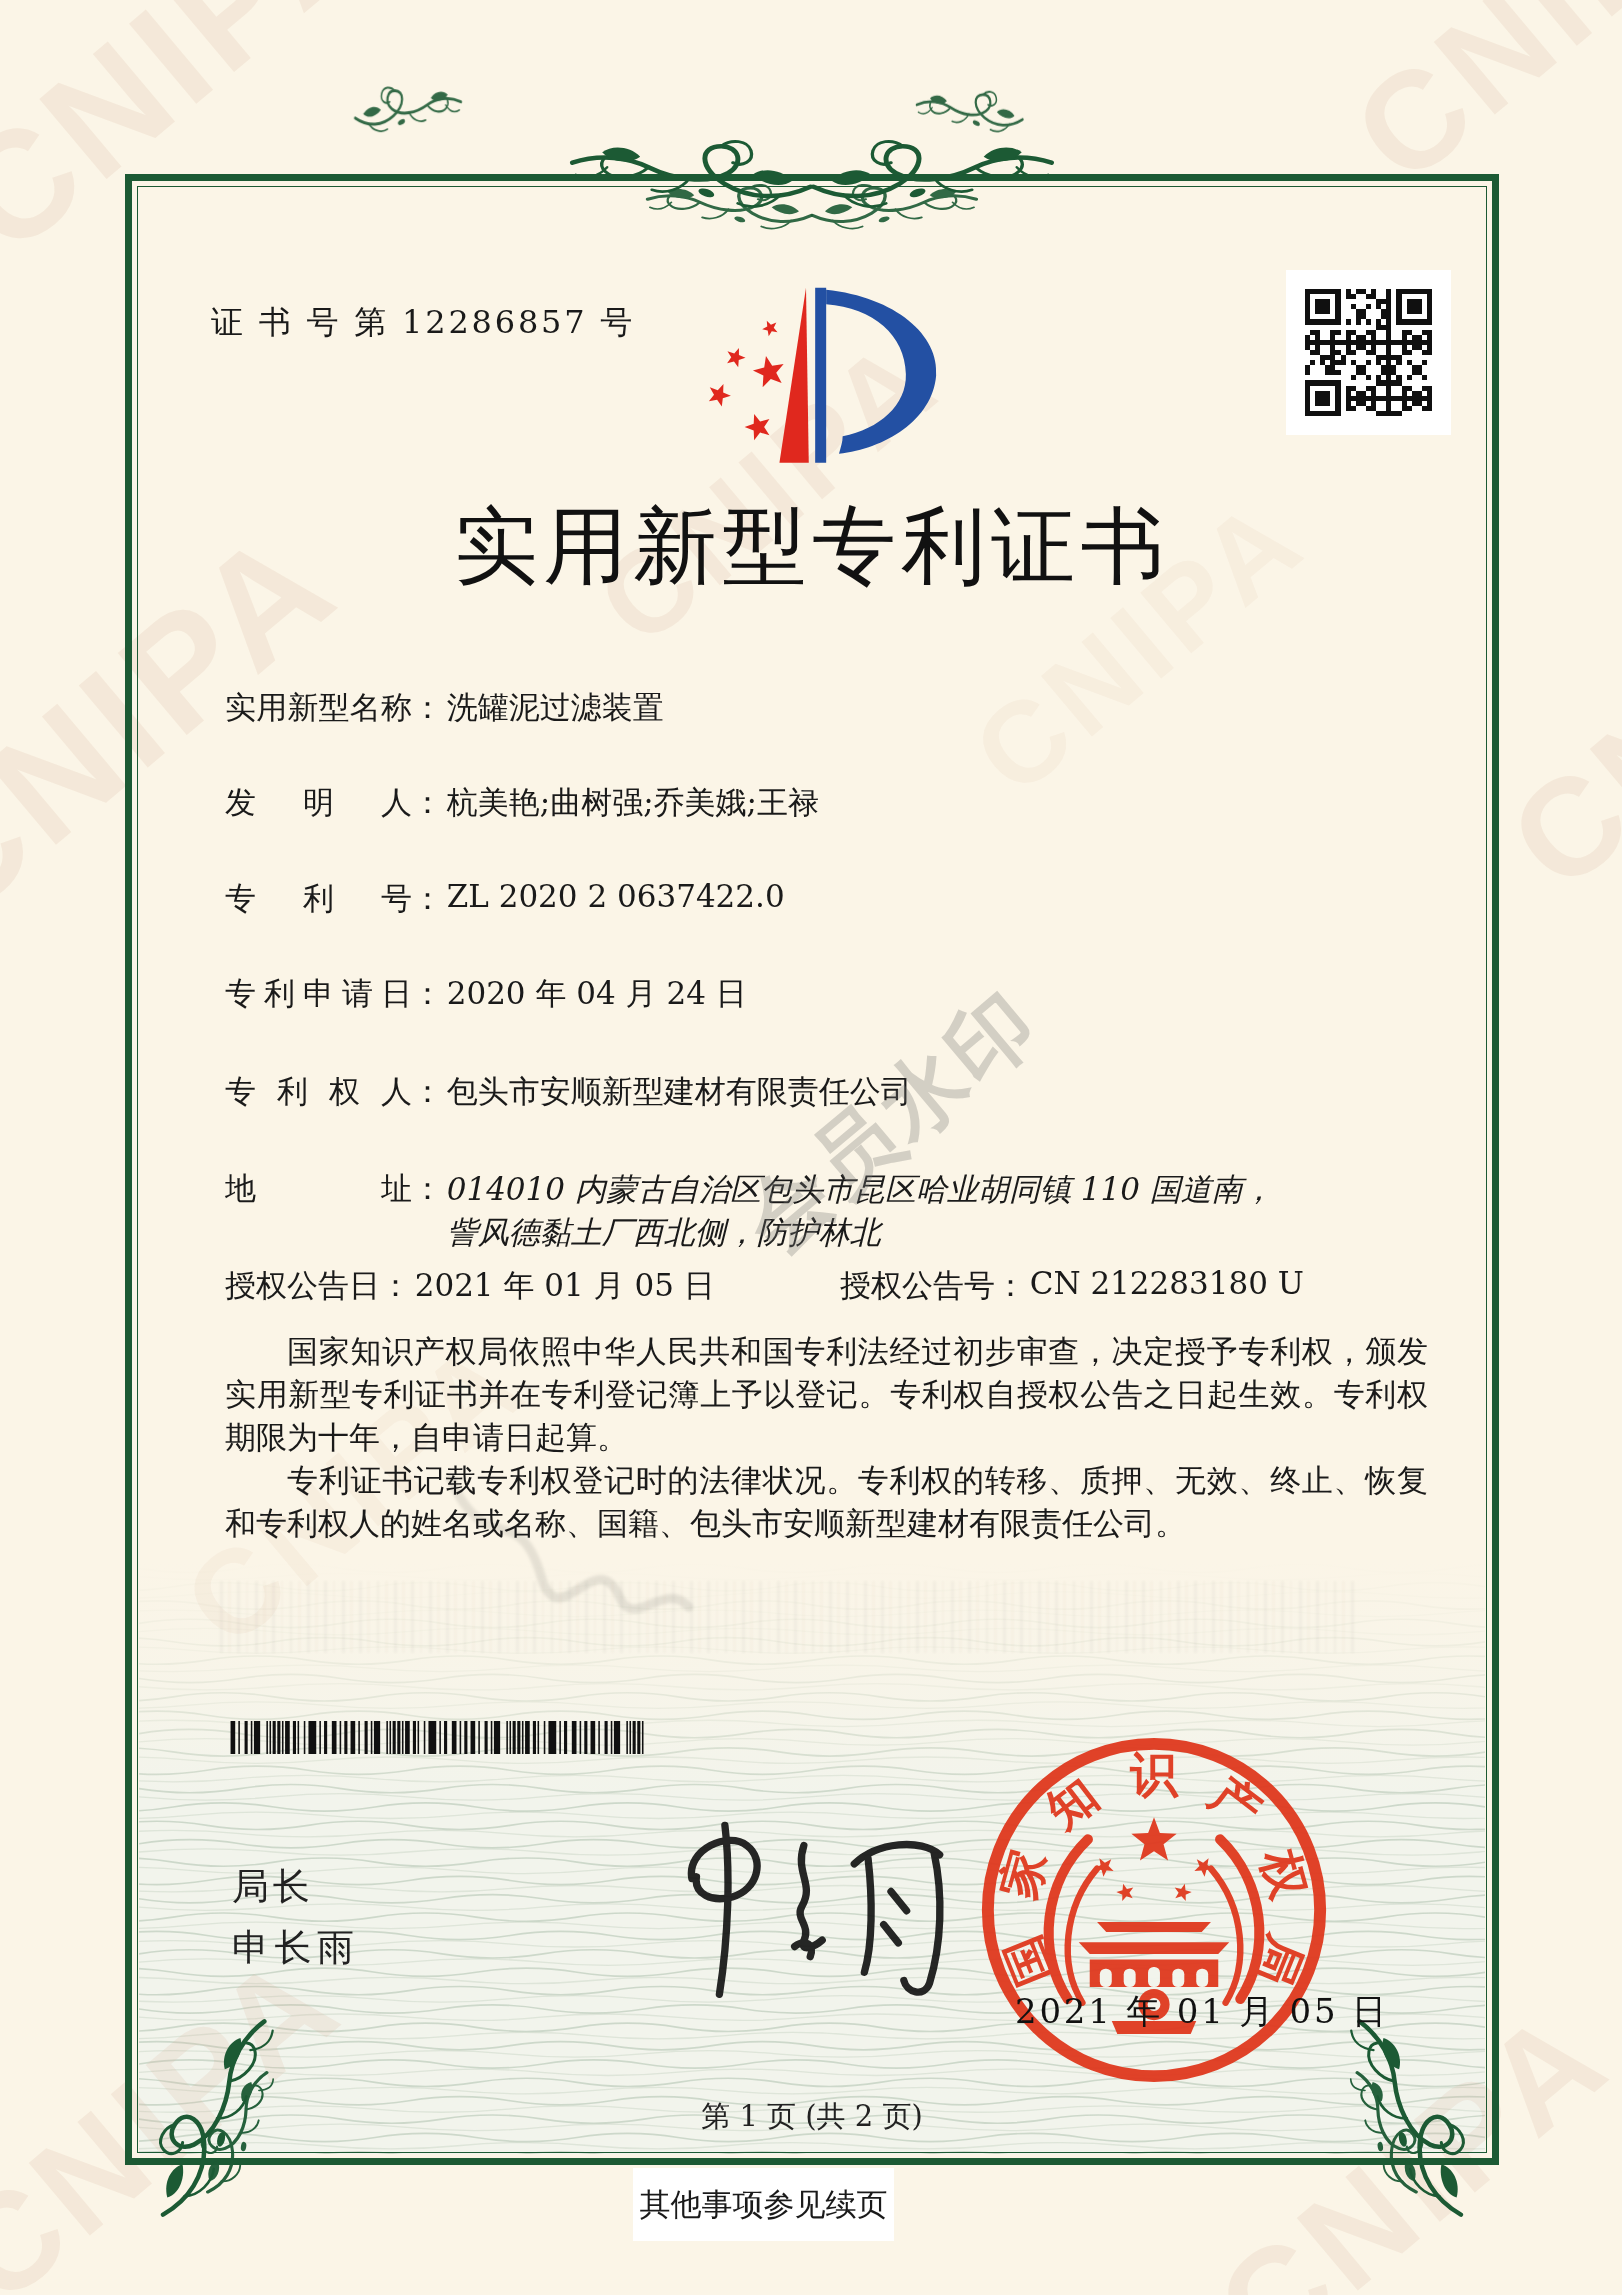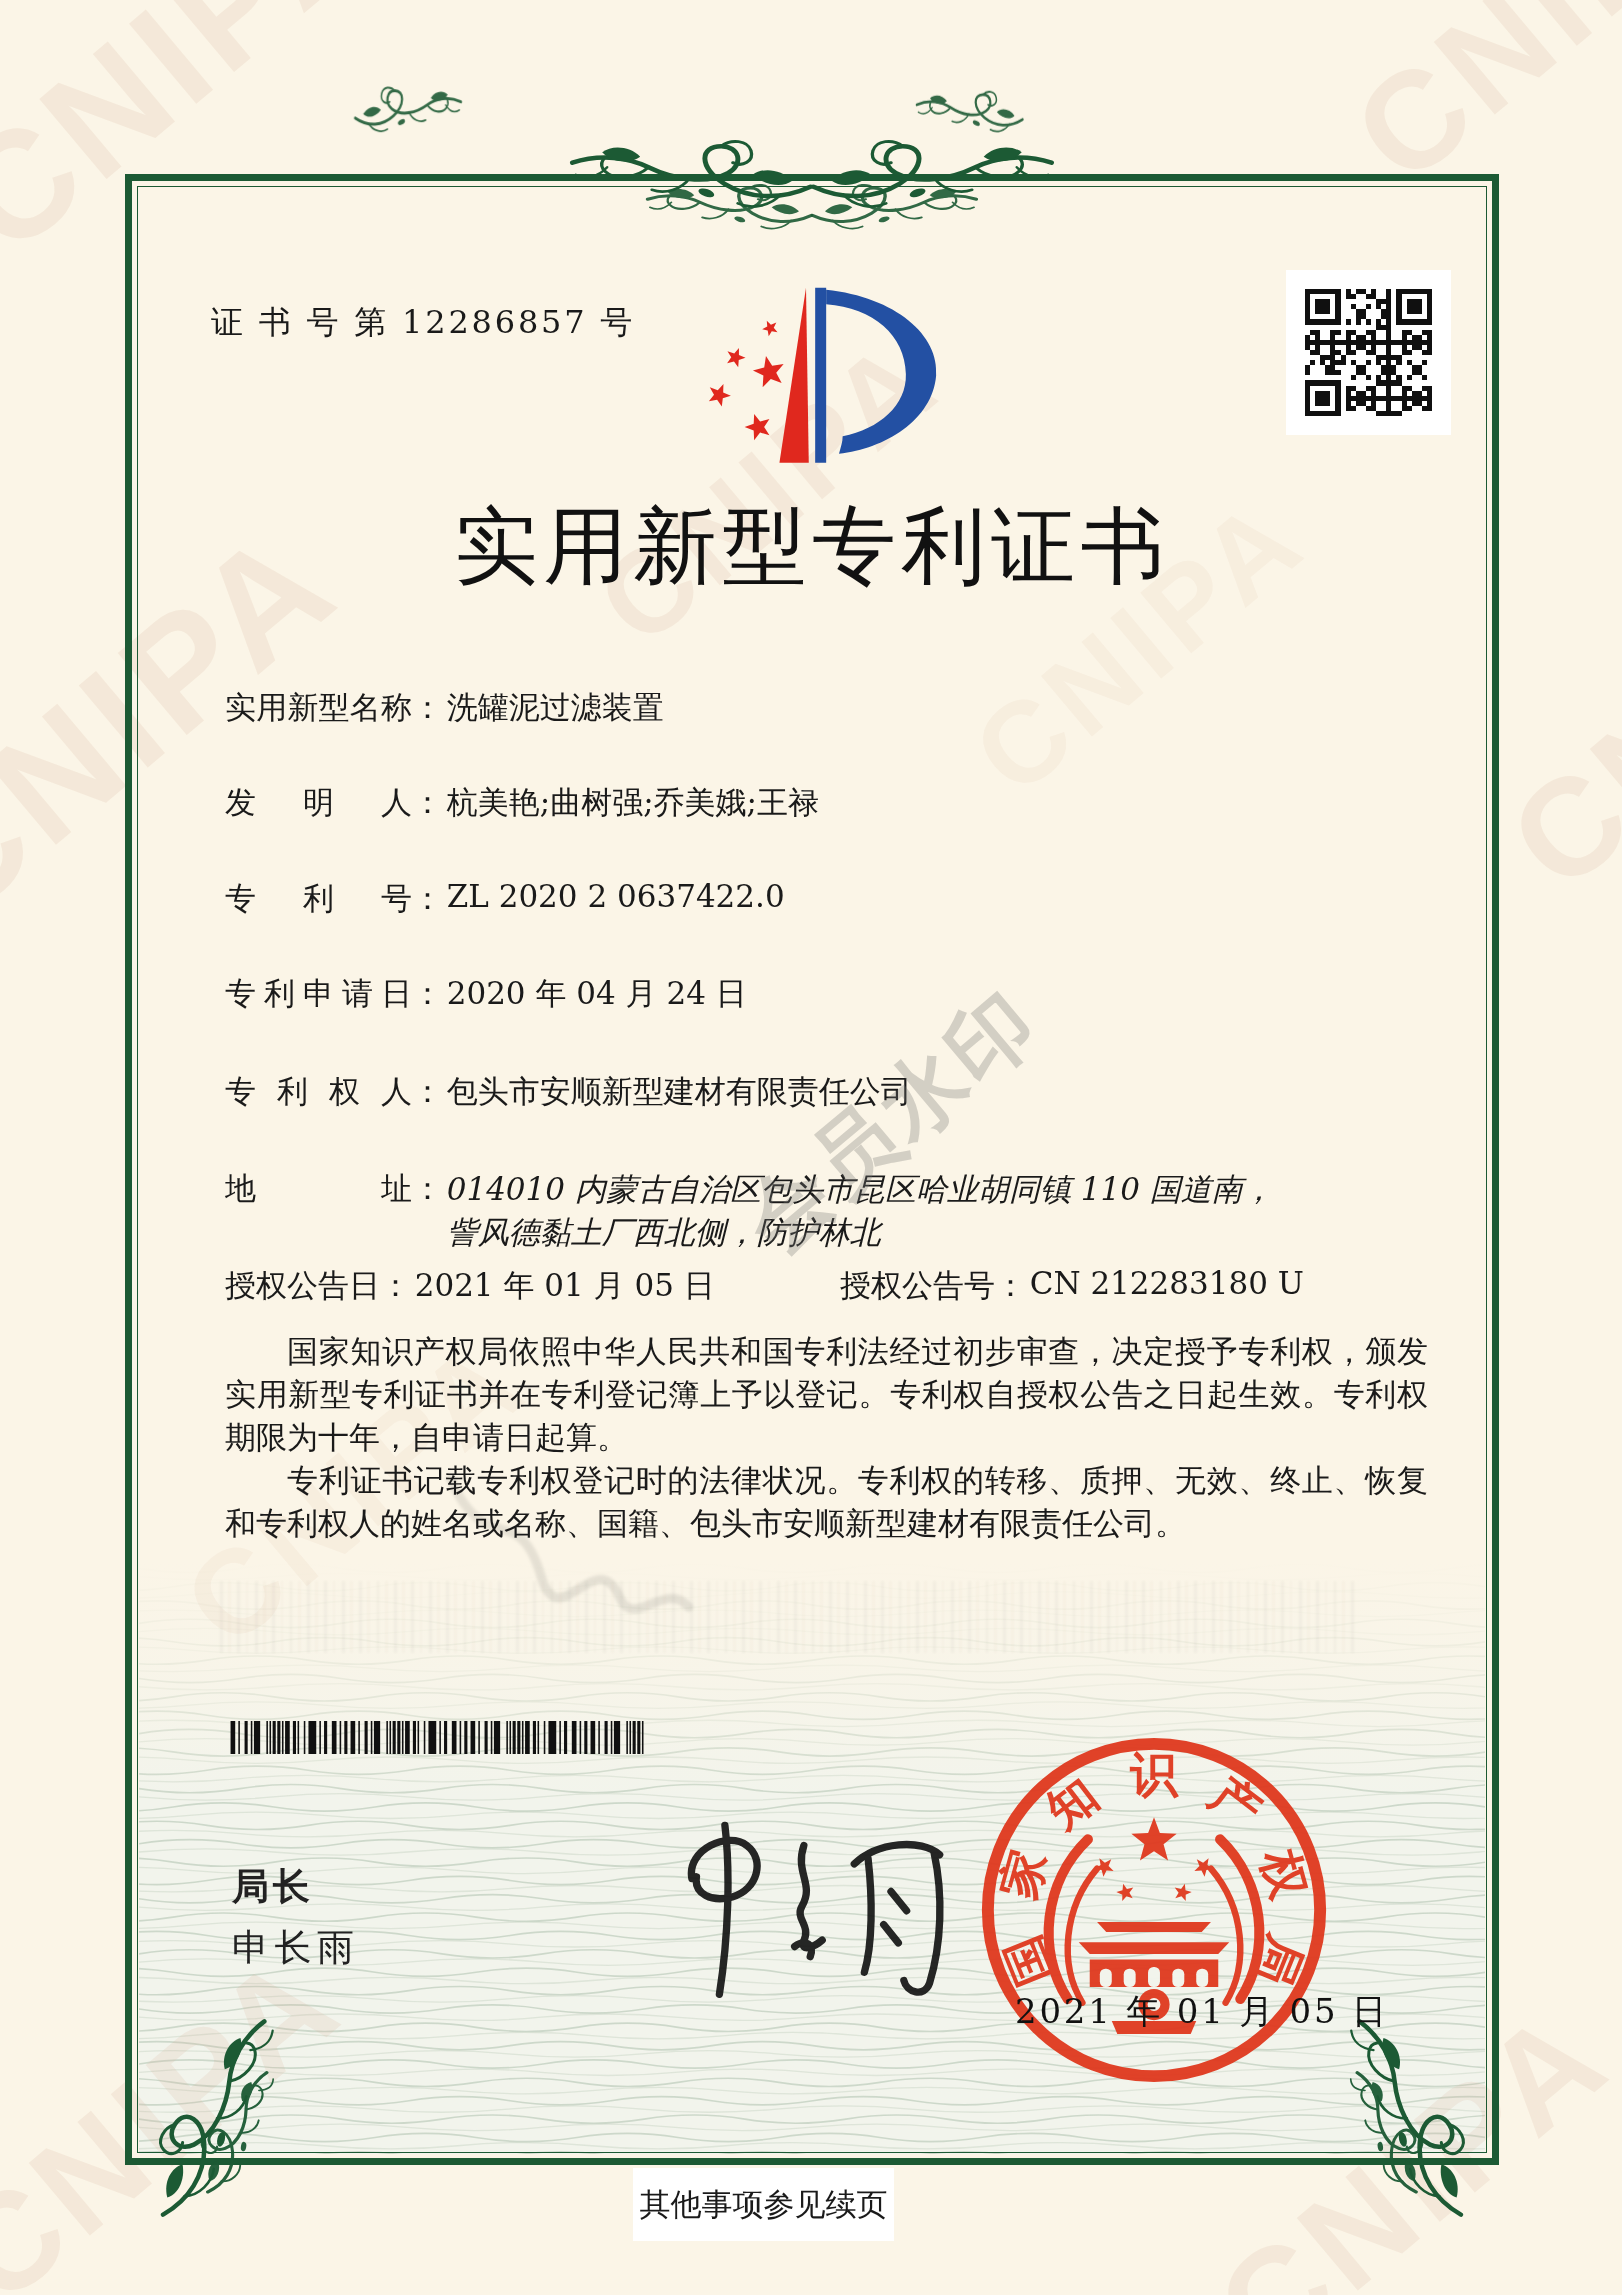--- a/index.html
+++ b/index.html
@@ -44,21 +44,21 @@
   .val{display:inline-block;margin-left:3.7px;vertical-align:top;}
   .addr-val{white-space:normal;width:1093px;line-height:43px;font-style:italic;}
   .grant-right{position:absolute;left:615px;top:0;}
 
   .body-text{position:absolute;left:225px;top:1330px;width:1203px;font-size:31px;line-height:43px;
              text-align:justify;color:#1a1a1a;}
   .body-text p{text-indent:2em;}
 
   .barcode{position:absolute;left:230px;top:1721px;}
   .officer-title{position:absolute;left:232px;top:1862px;font-size:37px;letter-spacing:3.7px;color:#222;
-                 font-family:"Liberation Sans","DejaVu Sans",sans-serif;font-weight:700;}
+                 font-family:"Liberation Sans","DejaVu Sans",sans-serif;font-weight:400;}
   .officer-name{position:absolute;left:232px;top:1923px;font-size:37px;letter-spacing:5.5px;color:#222;
                 font-family:"Liberation Sans","DejaVu Sans",sans-serif;font-weight:500;}
   .signature{position:absolute;left:657px;top:1807px;}
   .seal{position:absolute;left:975px;top:1731px;opacity:.95;}
   .seal-date{position:absolute;left:1015px;top:1989px;font-size:34px;letter-spacing:2.8px;color:#111;white-space:nowrap;}
   .page-num{position:absolute;left:125px;width:1374px;top:2097px;text-align:center;font-size:29px;color:#222;}
   .cont-strip{position:absolute;left:633px;top:2168px;width:261px;height:73px;background:#ffffff;z-index:4;
               text-align:center;line-height:73px;font-size:31px;color:#1a1a1a;white-space:nowrap;}
   .ghost-squiggle{position:absolute;left:432px;top:1460px;z-index:1;filter:blur(1.8px);opacity:.5;}
 </style>
@@ -610,18 +610,19 @@
             <path stroke-width="11" d="M-94,80 C-128,28 -120,-48 -72,-94"></path>
             <path stroke-width="11" d="M94,80 C128,28 120,-48 72,-94"></path>
             <path stroke-width="7" d="M-78,84 C-104,42 -98,-20 -62,-62"></path>
             <path stroke-width="7" d="M78,84 C104,42 98,-20 62,-62"></path>
           </g>
         </g>
       </g>
     </svg>
     <div class="seal-date">2021 年 01 月 05 日</div>
 
+    <div class="page-num">第 1 页 (共 2 页)</div>
   </div>
 
   <div class="cont-strip">其他事项参见续页</div>
 
 </div>
 
 
 </body></html>

